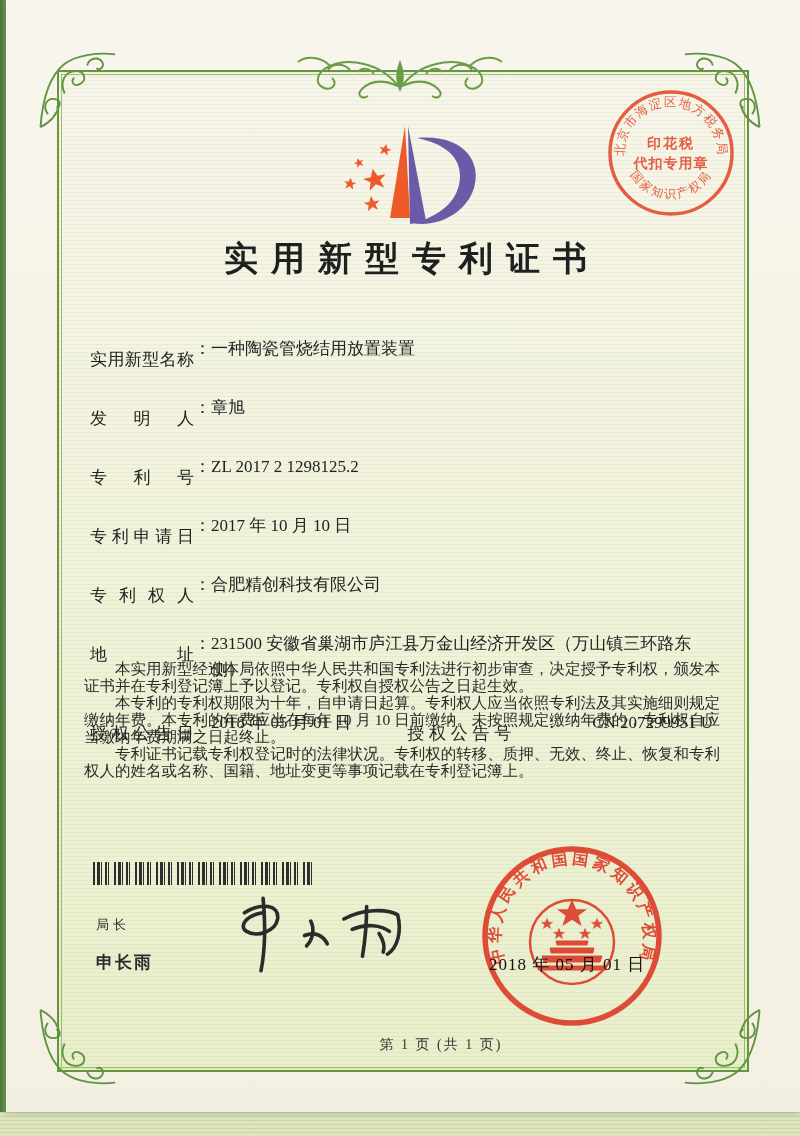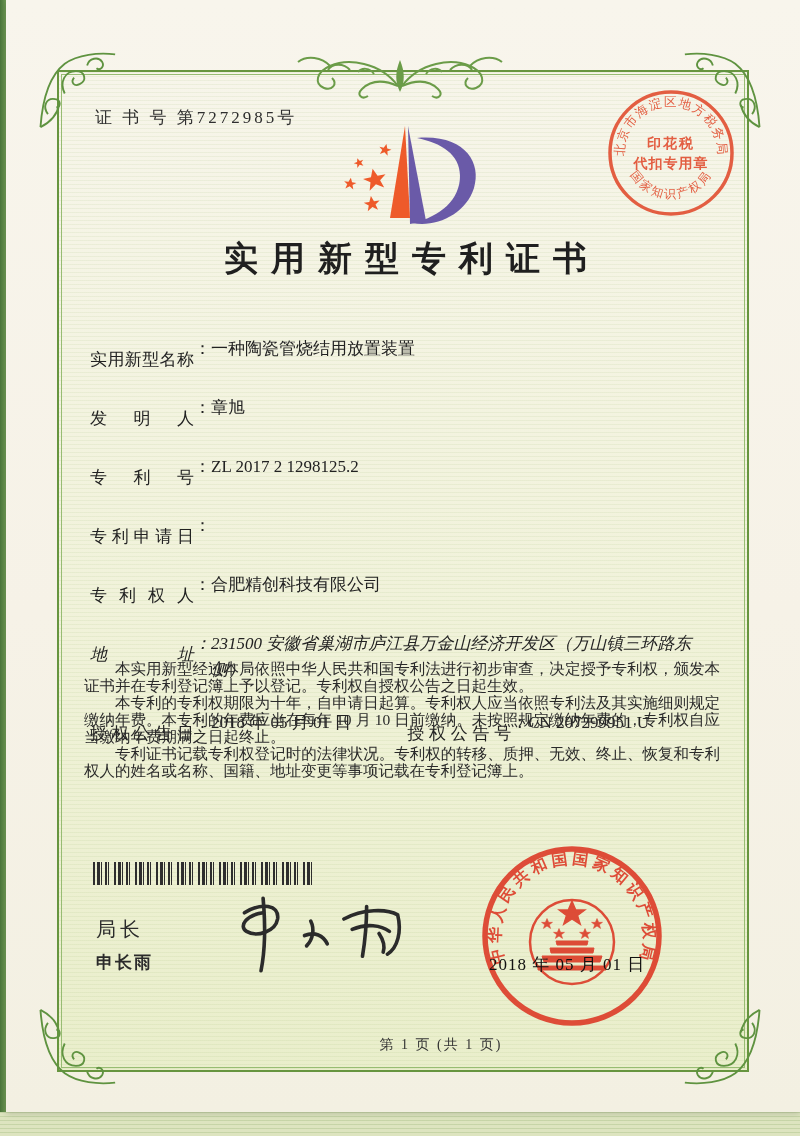--- a/index.html
+++ b/index.html
@@ -27,40 +27,40 @@
   .fl-br{left:683px;top:1008px;transform:scale(-1,-1);}
   .top-ornament{position:absolute;left:278px;top:44px;width:244px;height:58px;z-index:3;}
 
   .cert-no{position:absolute;left:95px;top:106px;font-size:17px;letter-spacing:3px;color:#2e2e2e;z-index:4;}
   .logo{position:absolute;left:322px;top:118px;width:176px;height:118px;z-index:4;}
   .title{position:absolute;left:12px;top:236px;width:800px;text-align:center;
         font-size:34px;font-weight:bold;letter-spacing:13px;color:#1f1f1f;z-index:4;}
 
   .fields{position:absolute;left:90px;top:336px;width:648px;font-size:17px;color:#222;z-index:4;}
   .field-row{display:flex;align-items:flex-start;margin-bottom:22px;line-height:26px;}
-  .field-row.tall{margin-bottom:27px;font-style:italic;}
+  .field-row.tall{margin-bottom:27px;}
   .flabel{display:inline-block;width:104px;text-align:justify;text-align-last:justify;flex:0 0 104px;margin-top:11px;}
   .colon{flex:0 0 14px;}
   .fvalue{display:inline-block;}
   .fvalue.addr{width:505px;}
   .grant-row{display:flex;align-items:flex-start;line-height:26px;margin-top:2px;}
   .grant-group{display:flex;}
-  .grant-group.right{margin-left:56px;}
+  .grant-group.right{margin-left:56px;gap:32px;}
 
   .paragraphs{position:absolute;left:84px;top:660px;width:636px;font-size:15.5px;
         line-height:17px;color:#2a2a2a;text-align:justify;z-index:4;}
   .paragraphs p{margin:0;text-indent:2em;}
 
   .barcode{position:absolute;left:93px;top:862px;width:220px;height:23px;z-index:4;
         background:repeating-linear-gradient(90deg,
           #2e2e2e 0 2px,transparent 2px 4px,#2e2e2e 4px 7px,transparent 7px 8px,
           #2e2e2e 8px 9px,transparent 9px 12px,#2e2e2e 12px 14px,transparent 14px 15px,
           #2e2e2e 15px 16px,transparent 16px 21px);}
 
-  .director-title{position:absolute;left:96px;top:916px;font-size:20px;letter-spacing:4px;color:#2b2b2b;z-index:4;}
+  .director-title{position:absolute;left:96px;top:916px;font-size:13px;letter-spacing:4px;color:#2b2b2b;z-index:4;}
   .director-name{position:absolute;left:96px;top:951px;font-size:17px;letter-spacing:2px;color:#2b2b2b;z-index:4;font-weight:bold;}
   .signature{position:absolute;left:214px;top:890px;width:210px;height:88px;z-index:4;}
 
   .authority-seal{position:absolute;left:476px;top:840px;width:192px;height:192px;z-index:5;opacity:.92;}
   .seal-date{position:absolute;left:489px;top:953px;width:180px;font-size:17px;letter-spacing:1px;
         color:#111;z-index:6;white-space:nowrap;}
   .tax-seal{position:absolute;left:594px;top:76px;width:154px;height:154px;z-index:5;opacity:.88;}
 
   .footer{position:absolute;left:0;top:1036px;width:800px;text-align:center;
         font-size:14px;letter-spacing:2px;color:#333;z-index:4;padding-left:41px;}
@@ -116,21 +116,20 @@
   <svg class="flourish fl-br" viewBox="0 0 90 90">
     <g fill="none" stroke="#5f9340" stroke-width="2">
       <path d="M8,88 C10,60 16,34 34,20 C48,10 70,8 88,10"></path>
       <path d="M34,52 C28,40 34,28 46,28 C56,28 58,38 50,42 C44,45 40,40 44,35"></path>
       <path d="M16,74 C10,66 14,56 24,58 C30,59 30,66 25,67"></path>
       <path d="M58,22 C60,14 70,12 74,18 C77,23 72,28 68,25"></path>
       <path d="M8,88 C20,82 26,74 28,64"></path>
     </g>
   </svg>
 
-  <div class="cert-no">证 书 号 第7272985号</div>
 
   <svg class="logo" viewBox="0 0 176 118">
     <defs>
       <path id="star" d="M0,-10 L2.94,-3.09 10,-3.09 4.28,1.18 6.47,8.09 0,3.82 -6.47,8.09 -4.28,1.18 -10,-3.09 -2.94,-3.09 Z"></path>
     </defs>
     <path d="M95,20 C142,16 160,44 152,70 C144,96 114,110 90,105 C119,99 138,81 138,58 C138,36 119,25 95,20 Z" fill="#6a5aa8"></path>
     <polygon points="86,8 104,103 88,106" fill="#6a5aa8"></polygon>
     <polygon points="83,8 88,100 68,100" fill="#ee5a2a"></polygon>
     <g fill="#ee5a2a">
       <use href="#star" transform="translate(53,62) scale(1.15) rotate(-12)"></use>
@@ -155,20 +154,21 @@
         <span class="fvalue">章旭</span>
     </div>
     <div class="field-row">
       <span class="flabel">专利号</span>
         <span class="colon">：</span>
         <span class="fvalue">ZL 2017 2 1298125.2</span>
     </div>
     <div class="field-row">
       <span class="flabel">专利申请日</span>
         <span class="colon">：</span>
+        <span class="fvalue">2017 年 10 月 10 日</span>
     </div>
     <div class="field-row">
       <span class="flabel">专利权人</span>
         <span class="colon">：</span>
         <span class="fvalue">合肥精创科技有限公司</span>
     </div>
     <div class="field-row tall">
       <span class="flabel">地址</span>
         <span class="colon">：</span>
         <span class="fvalue addr">231500 安徽省巢湖市庐江县万金山经济开发区（万山镇三环路东侧）</span>

